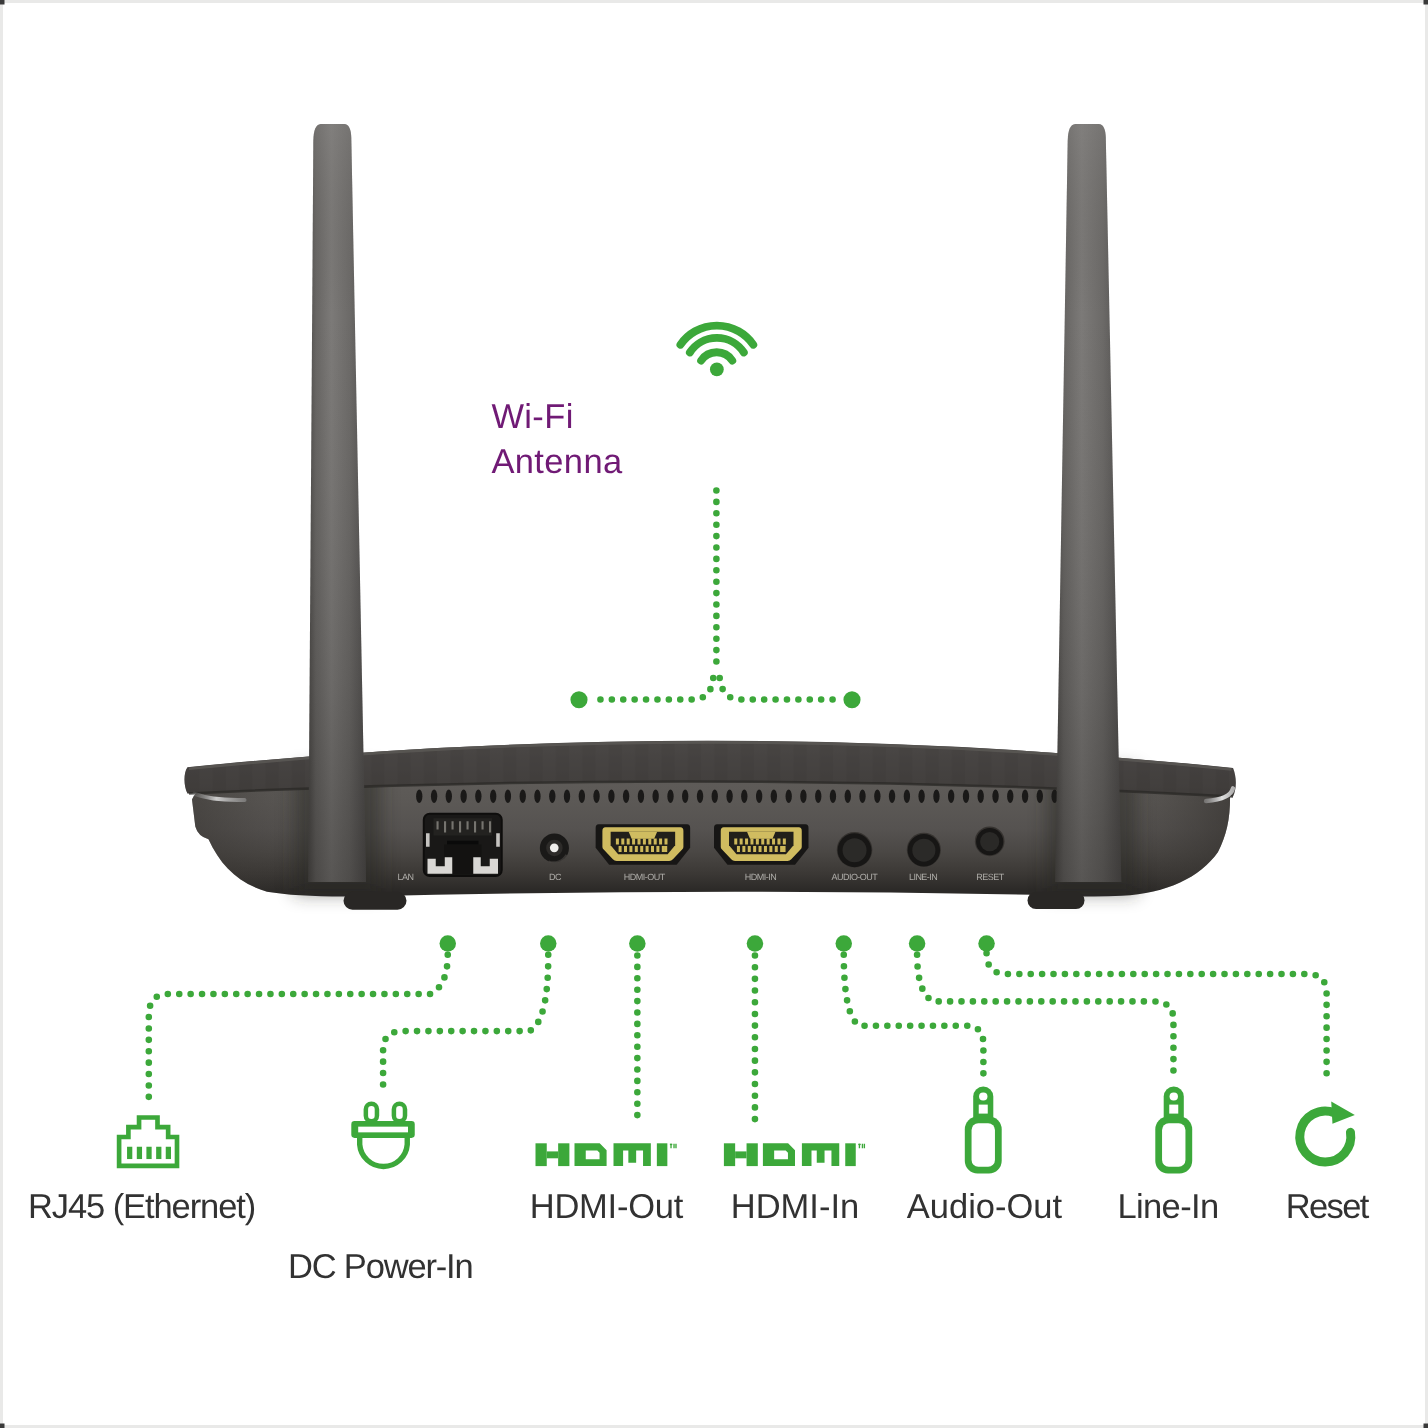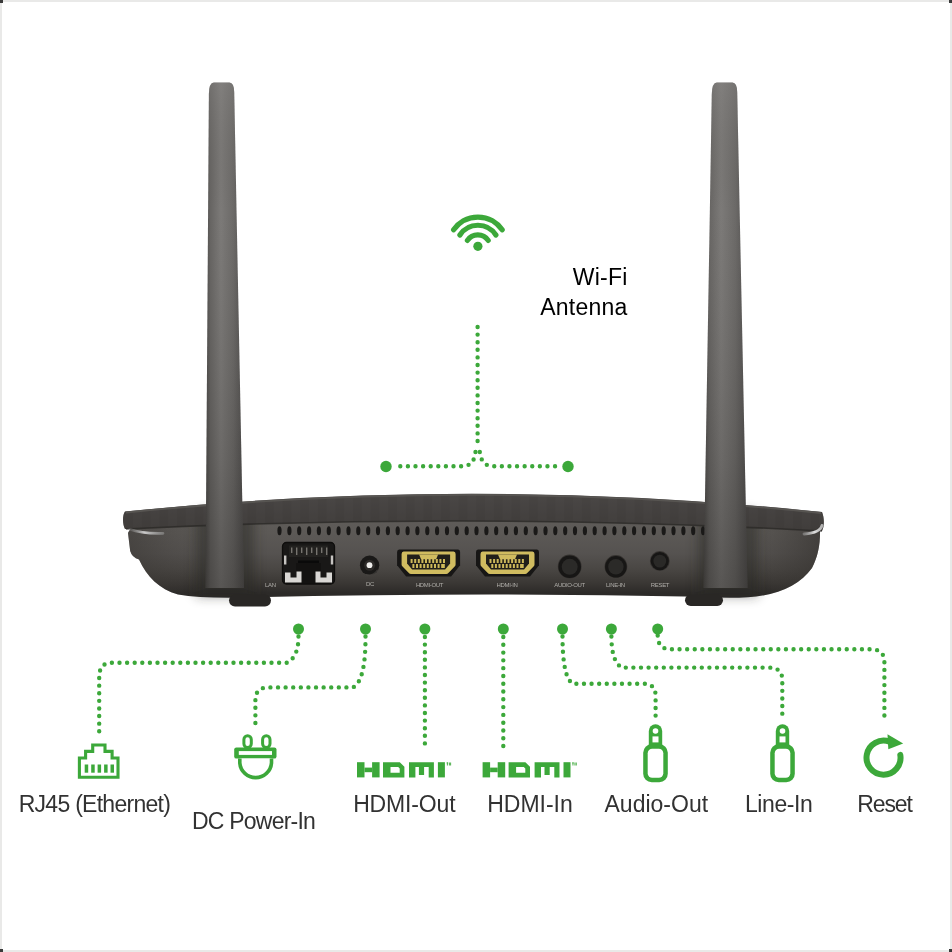--- a/index.html
+++ b/index.html
@@ -1,21 +1,21 @@
 <!DOCTYPE html>
 <html><head>
 <meta charset="utf-8">
 <style>
   html,body{margin:0;padding:0;background:#fff;}
   body{width:952px;height:952px;position:relative;overflow:hidden;
        font-family:"Liberation Sans", sans-serif;}
   .edge{position:absolute;inset:0;border:2px solid #e9e9e8;pointer-events:none;z-index:9;}
   .cdot{position:absolute;width:3px;height:3px;background:#3a3a3a;z-index:10;}
   .lbl{position:absolute;font-size:23px;color:#323232;text-align:center;white-space:nowrap;line-height:23px;z-index:5;}
-  .wifi{position:absolute;font-size:23px;color:#000000;text-align:right;line-height:29.8px;z-index:5;white-space:nowrap;letter-spacing:0.25px;}
+  .wifi{position:absolute;font-size:23px;color:#701a75;text-align:left;line-height:29.8px;z-index:5;white-space:nowrap;letter-spacing:0.25px;}
 </style>
 </head>
 <body>
 <svg width="952" height="952" viewBox="0 0 952 952" style="position:absolute;left:0;top:0;">
 <defs>
   <linearGradient id="panelG" x1="0" y1="505" x2="0" y2="593" gradientUnits="userSpaceOnUse">
     <stop offset="0" stop-color="#615e5b"></stop>
     <stop offset="0.32" stop-color="#5c5956"></stop>
     <stop offset="0.55" stop-color="#555250"></stop>
     <stop offset="0.72" stop-color="#4a4744"></stop>
@@ -362,18 +362,18 @@
 
 <div class="edge"></div>
 <div class="cdot" style="left:0;top:0;"></div>
 <div class="cdot" style="right:0;top:0;"></div>
 <div class="cdot" style="left:0;bottom:0;"></div>
 <div class="cdot" style="right:0;bottom:0;"></div>
 
 <div class="wifi" style="left:327.6px;top:263.3px;width:300px;">Wi-Fi<br>Antenna</div>
 
 <div class="lbl" style="left:-30.6px;top:793.4px;width:250px;letter-spacing:-0.73px;">RJ45 (Ethernet)</div>
-<div class="lbl" style="left:128.5px;top:810px;width:250px;letter-spacing:-0.78px;">DC Power-In</div>
+<div class="lbl" style="left:128.5px;top:833px;width:250px;letter-spacing:-0.78px;">DC Power-In</div>
 <div class="lbl" style="left:279.3px;top:793.4px;width:250px;letter-spacing:-0.15px;">HDMI-Out</div>
 <div class="lbl" style="left:405px;top:793.4px;width:250px;">HDMI-In</div>
 <div class="lbl" style="left:531.3px;top:793.4px;width:250px;">Audio-Out</div>
 <div class="lbl" style="left:653.7px;top:793.4px;width:250px;letter-spacing:-0.4px;">Line-In</div>
 <div class="lbl" style="left:759.5px;top:793.4px;width:250px;letter-spacing:-1.1px;">Reset</div>
 
 </body></html>

